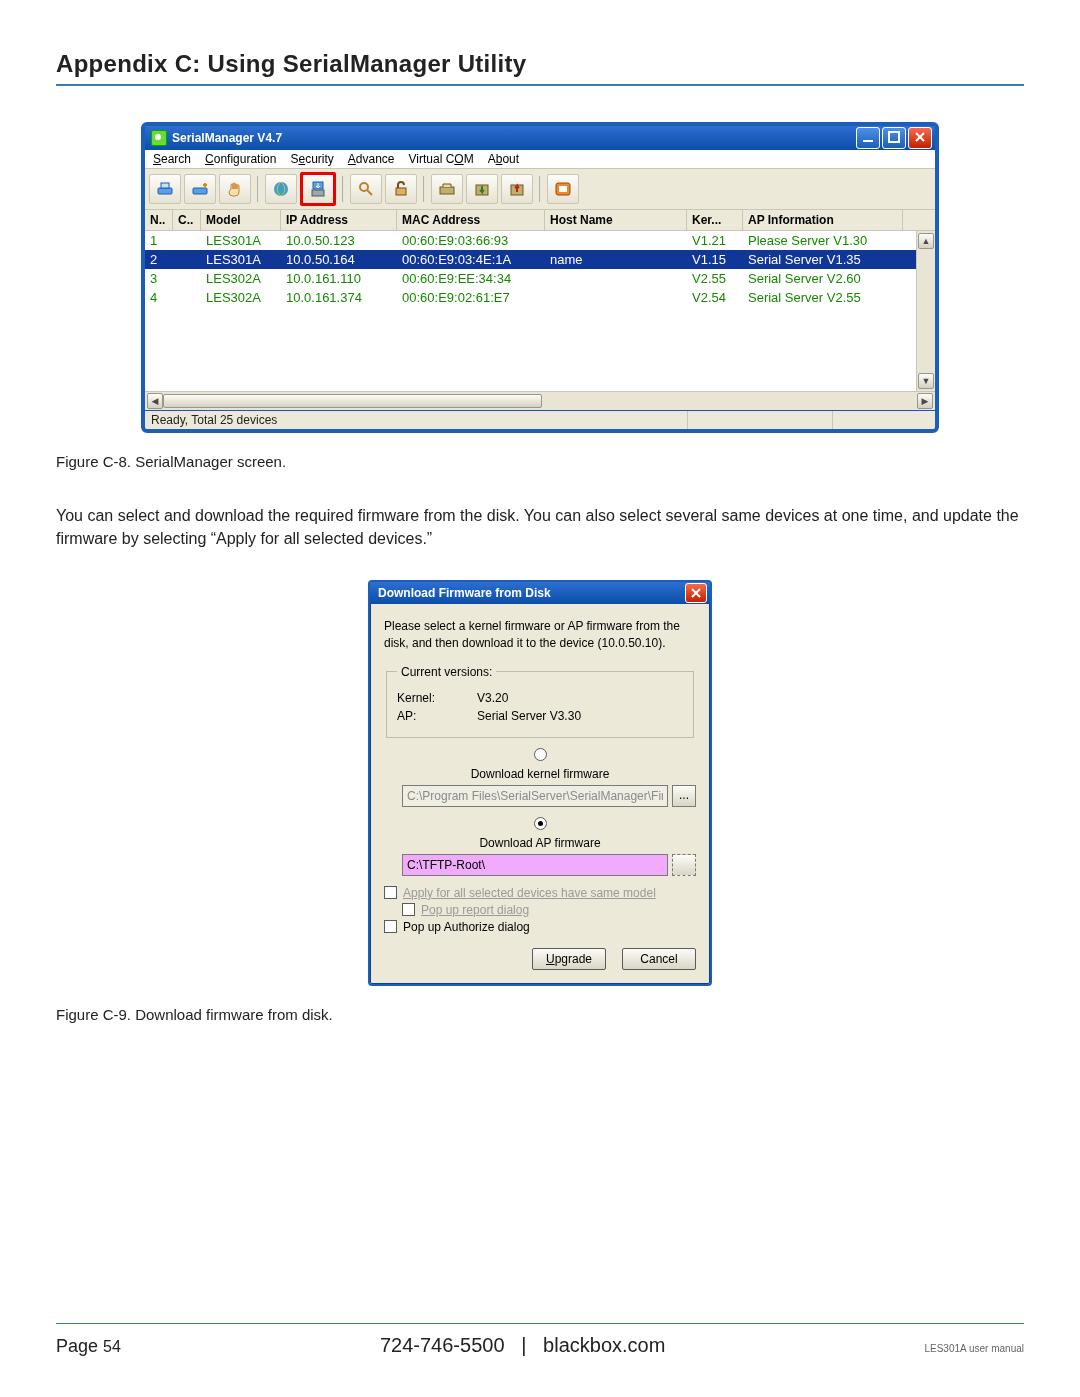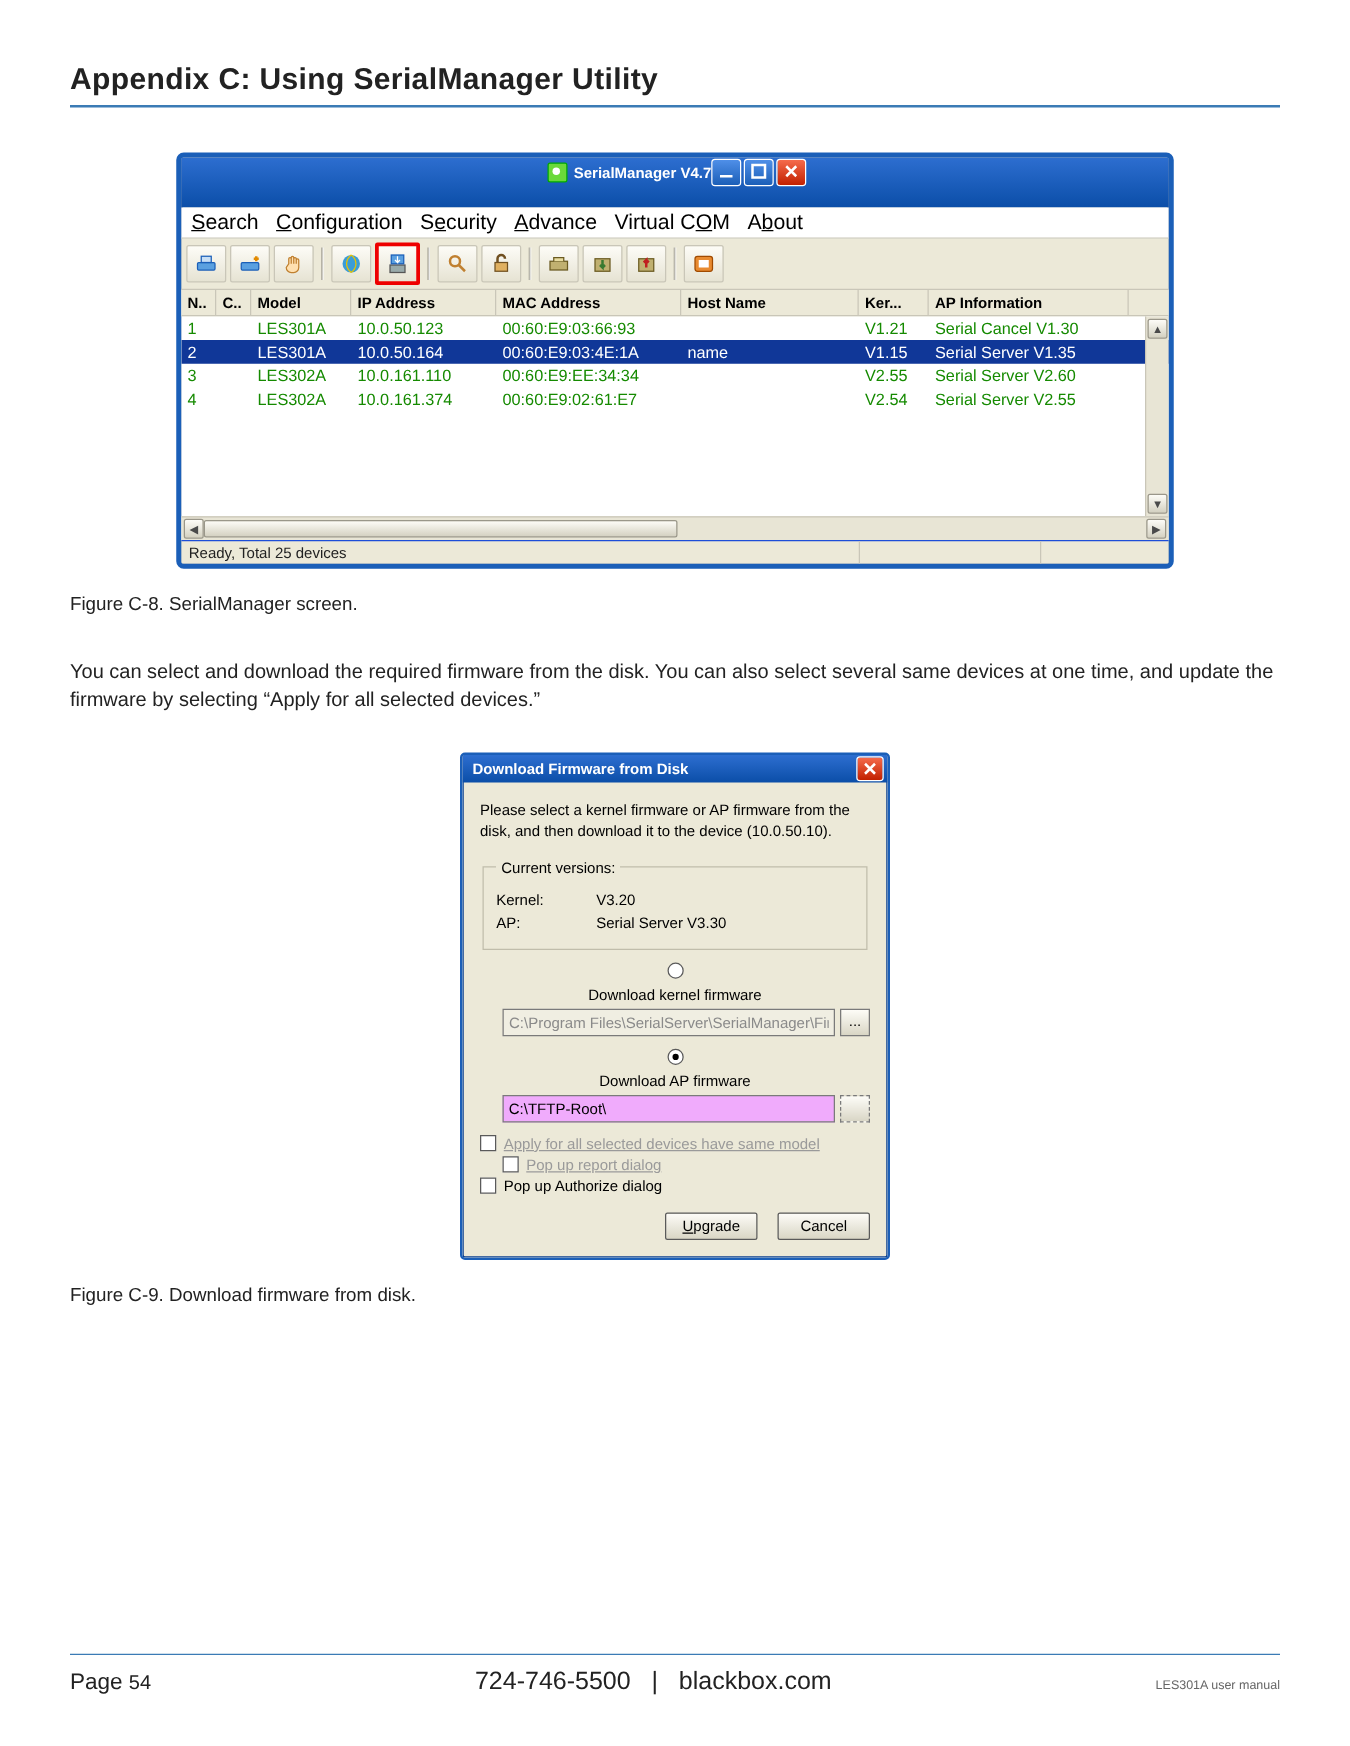--- a/index.html
+++ b/index.html
@@ -35,45 +35,45 @@
   .xp-window{
     border:4px solid var(--xp-blue);
     border-radius:6px;
     overflow:hidden;
     box-shadow:0 0 0 1px #0b3f8f inset;
     width:790px;
     margin:0 auto;
     background:var(--xp-face);
   }
   .xp-titlebar{
-    display:flex;align-items:center;justify-content:center;
+    display:flex;align-items:center;justify-content:space-between;
     height:24px;
     background:linear-gradient(180deg,var(--xp-blue-grad-a),var(--xp-blue-grad-b));
     color:#fff;font-size:12px;font-weight:700;
-    padding:0 3px 16px 6px;
+    padding:0 3px 0 6px;
     font-family:Tahoma,Arial,sans-serif;
   }
   .xp-title-left{display:flex;align-items:center;gap:5px;}
   .xp-appicon{width:14px;height:14px;display:inline-block;background:#6ad93a;border:1px solid #0a0;border-radius:2px;position:relative;}
   .xp-appicon::after{content:"";position:absolute;left:3px;top:3px;width:6px;height:6px;background:#fff;border-radius:50%;}
   .capbtns{display:flex;gap:2px;}
   .capbtn{
     width:22px;height:20px;border:1px solid #fff;border-radius:3px;
     background:linear-gradient(180deg,#4f8fe8,#1b5fb8);
     color:#fff;font-weight:700;font-size:14px;line-height:16px;text-align:center;
     font-family:Tahoma,Arial,sans-serif;
   }
   .capbtn.close{background:linear-gradient(180deg,#f56b4c,#c22100);}
   .capbtn svg{width:14px;height:14px;margin-top:2px;}
 
   .xp-menubar{
     background:#fff;
     display:flex;gap:14px;
     padding:2px 8px;
-    font-family:Tahoma,Arial,sans-serif;font-size:17px;color:#000;
+    font-family:Tahoma,Arial,sans-serif;font-size:12px;color:#000;
     border-bottom:1px solid #c9c6b8;
   }
   .xp-menuitem u{text-decoration:underline;}
 
   .xp-toolbar{
     background:var(--xp-face);
     padding:3px 4px;
     display:flex;align-items:center;gap:3px;
     border-bottom:1px solid #c9c6b8;
   }
@@ -318,21 +318,21 @@
     <div class="list-body" id="list-body">
 
       <div class="row">
           <div class="col col-n">1</div>
           <div class="col col-c"></div>
           <div class="col col-model">LES301A</div>
           <div class="col col-ip">10.0.50.123</div>
           <div class="col col-mac">00:60:E9:03:66:93</div>
           <div class="col col-host"></div>
           <div class="col col-ker">V1.21</div>
-          <div class="col col-ap">Serial Cancel V1.30</div>
+          <div class="col col-ap">Please Server V1.30</div>
         </div>
         <div class="row sel">
           <div class="col col-n">2</div>
           <div class="col col-c"></div>
           <div class="col col-model">LES301A</div>
           <div class="col col-ip">10.0.50.164</div>
           <div class="col col-mac">00:60:E9:03:4E:1A</div>
           <div class="col col-host">name</div>
           <div class="col col-ker">V1.15</div>
           <div class="col col-ap">Serial Server V1.35</div>

